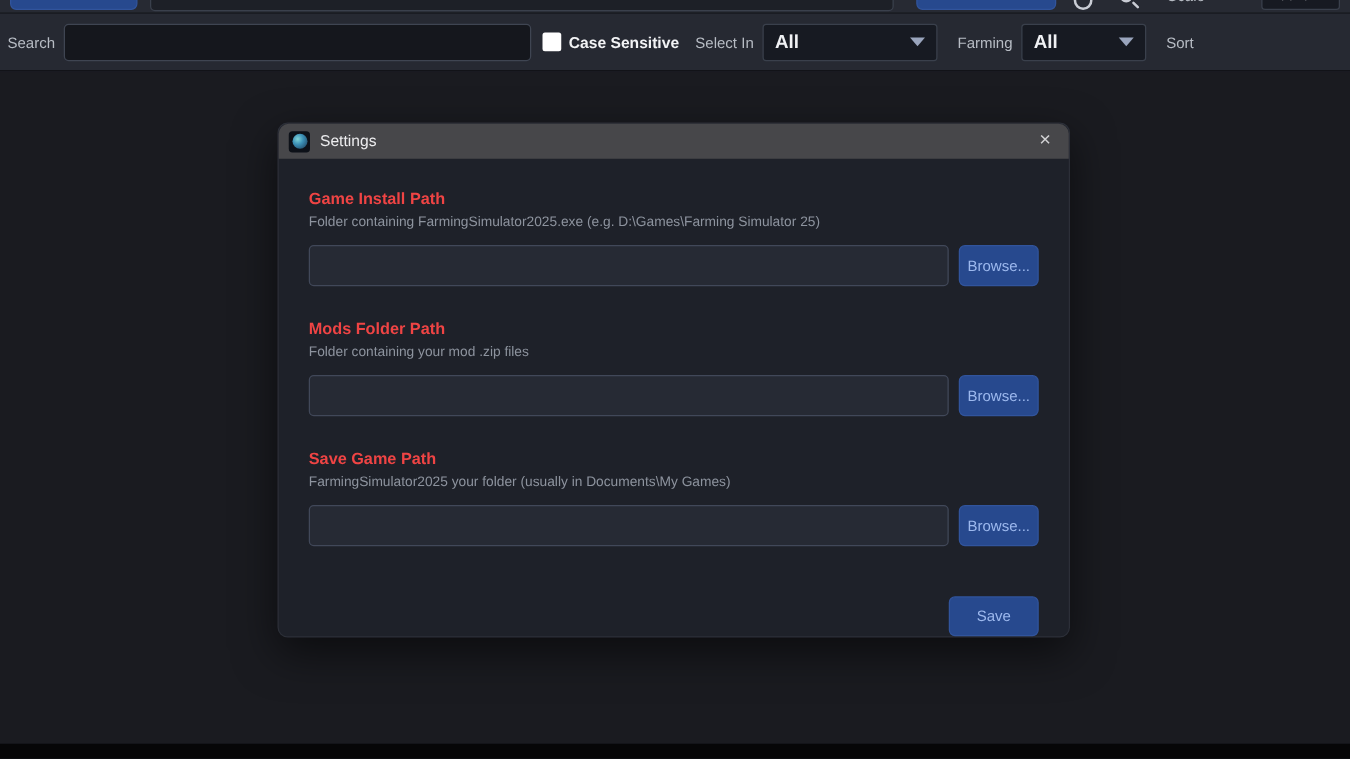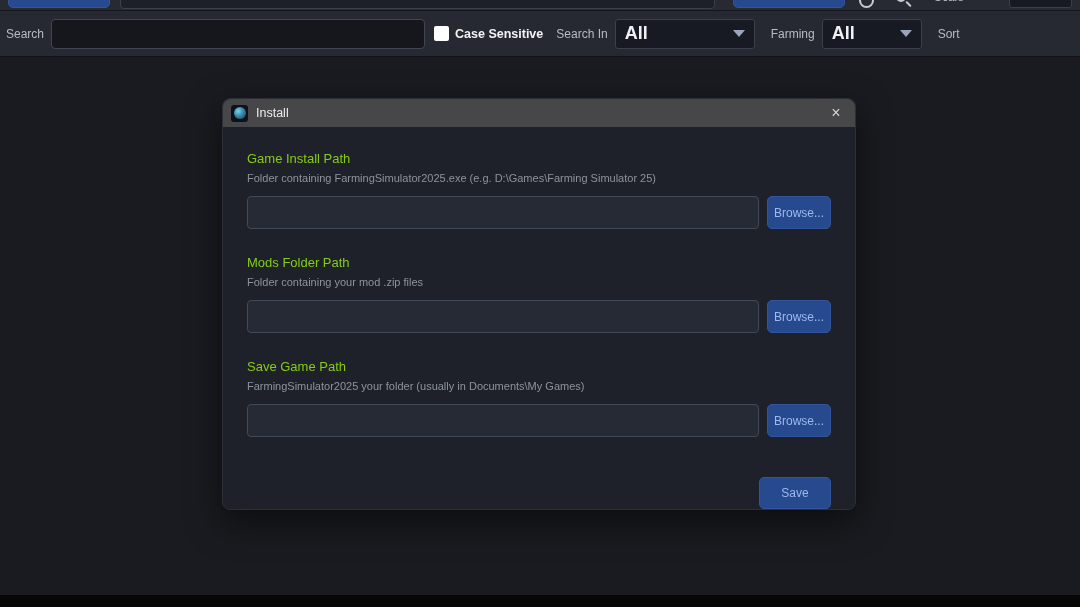--- a/index.html
+++ b/index.html
@@ -60,21 +60,21 @@
     color:#e6e8ec; font-size:12px; padding:0 8px;
   }
   .checkbox {
     width:15px; height:15px; background:#ffffff; border-radius:2px;
     margin-left:9px; flex:none; cursor:pointer;
   }
   .fb-bold { color:#f2f3f5; font-size:12.5px; font-weight:bold; margin-left:6px; flex:none; }
   .fb-dd {
     height:30px; background:#171a22; border:1px solid #3a404c; border-radius:3px;
     display:flex; align-items:center; justify-content:space-between;
-    padding:0 9px; color:#f0f1f4; font-size:18px; font-weight:bold; flex:none;
+    padding:0 9px; color:#f0f1f4; font-size:15px; font-weight:bold; flex:none;
   }
   .dd-searchin { width:140px; margin-left:7px; }
   .dd-category { width:100px; margin-left:7px; }
   .dd-sort { width:146px; margin-left:7px; }
   .ml13 { margin-left:13px; } .ml16 { margin-left:16px; }
 
   
   .main-area { position:absolute; top:58px; left:0; right:0; bottom:12px; background:#1a1b20; }
   .bottom-strip { position:absolute; left:0; right:0; bottom:0; height:12px; background:#060607; }
 
@@ -98,21 +98,21 @@
     width:12px; height:12px; border-radius:50%;
     background:radial-gradient(circle at 35% 35%, #7fd4d8 0%, #3b8fb5 40%, #1c3550 100%);
   }
   .dialog-title { color:#ececee; font-size:12.5px; margin-left:8px; }
   .dialog-close {
     margin-left:auto; color:#d3d3d5; font-size:16px; line-height:16px;
     width:22px; text-align:center; cursor:pointer; font-weight:normal;
   }
   .dialog-body { padding:24px 24px 0 24px; flex:1; display:flex; flex-direction:column; }
 
-  .sec-heading { color:#84cc16; font-size:13px; font-weight:normal; margin-bottom:6px; }
+  .sec-heading { color:#ef4444; font-size:13px; font-weight:bold; margin-bottom:6px; }
   .sec-desc { color:#8d939e; font-size:11px; margin-bottom:12px; }
   .sec-row { display:flex; gap:8px; margin-bottom:26px; }
   .path-input {
     flex:1; height:33px; background:#262a34; border:1px solid #414859;
     border-radius:4px; color:#e6e8ec; font-size:12px; padding:0 8px; min-width:0;
   }
 
   .btn-blue {
     background:#27498e; color:#9db9ee; border:1px solid #31549c; border-radius:5px;
     font-family:"Liberation Sans", sans-serif; font-size:12px; font-weight:normal;
@@ -148,40 +148,40 @@
     <span>100%</span>
 
   </div>
 </div>
 
 <div class="filter-bar">
   <span class="fb-label">Search</span>
   <input class="fb-search-input" value="" style="">
   <span class="checkbox"></span>
   <span class="fb-bold">Case Sensitive</span>
-  <span class="fb-label ml13">Search In</span>
+  <span class="fb-label ml13">Select In</span>
   <div class="fb-dd dd-searchin">
     <span>All</span>
     <span class="tri"></span>
   </div>
   <span class="fb-label ml16">Farming</span>
   <div class="fb-dd dd-category">
     <span>All</span>
     <span class="tri"></span>
   </div>
   <span class="fb-label ml16">Sort</span>
 </div>
 
 <div class="main-area">
   <div class="dialog">
     <div class="dialog-titlebar">
       <span class="app-icon">
           <span class="orb"></span>
         </span>
-      <span class="dialog-title">Install</span>
+      <span class="dialog-title">Settings</span>
       <span class="dialog-close">×</span>
     </div>
     <div class="dialog-body">
 
       <div>
         <div class="sec-heading">Game Install Path</div>
         <div class="sec-desc">Folder containing FarmingSimulator2025.exe (e.g. D:\Games\Farming Simulator 25)</div>
         <div class="sec-row">
           <input class="path-input" value="" style="">
           <button class="btn-blue btn-browse">Browse...</button>

